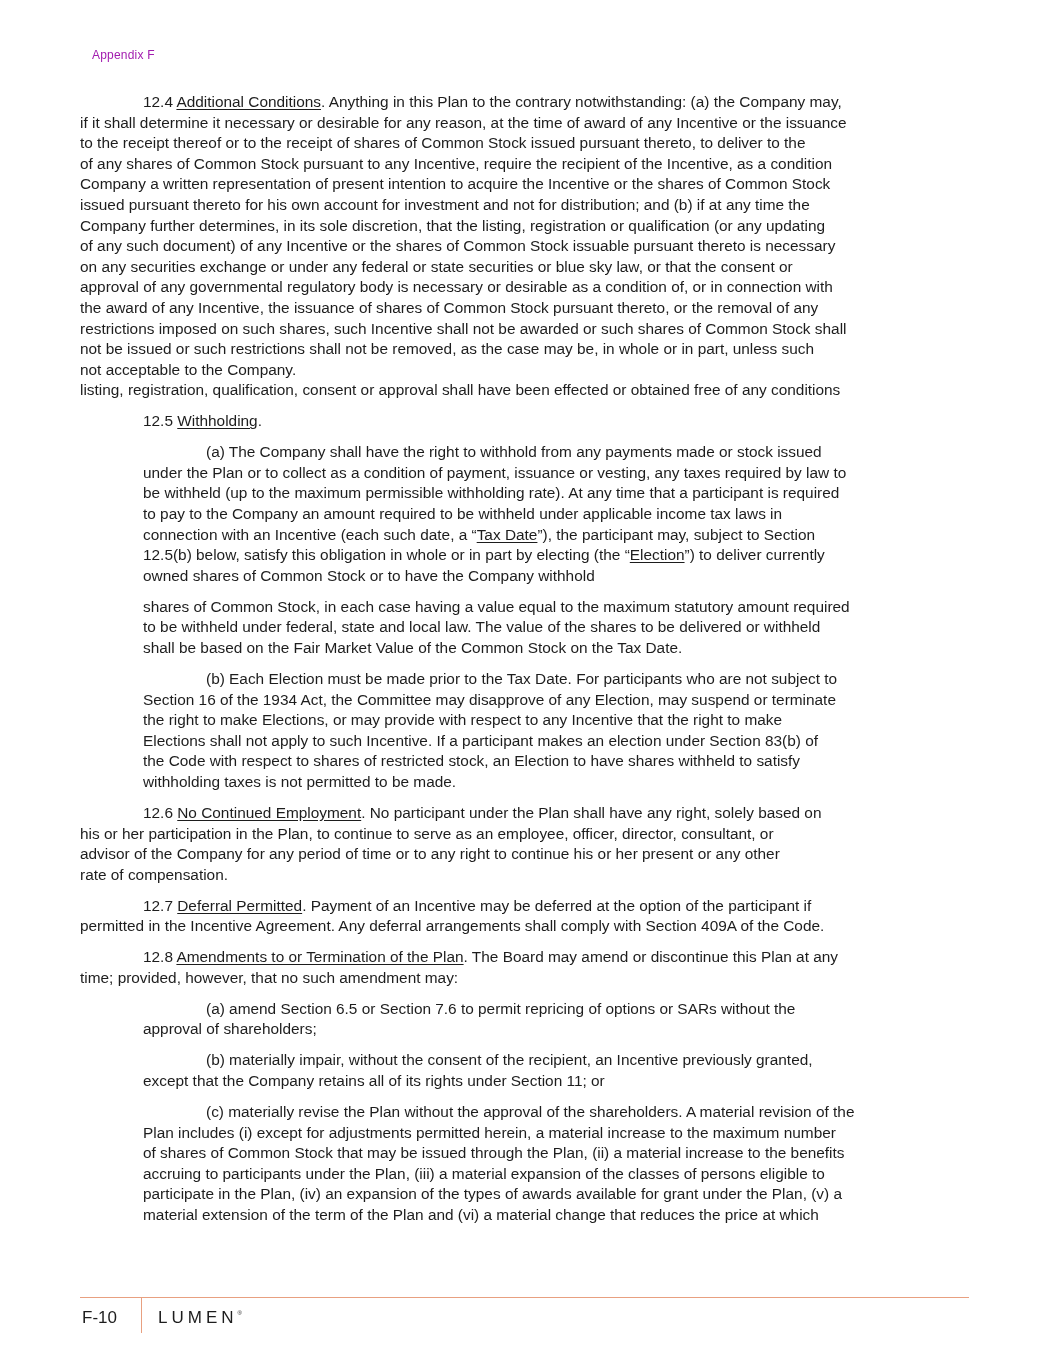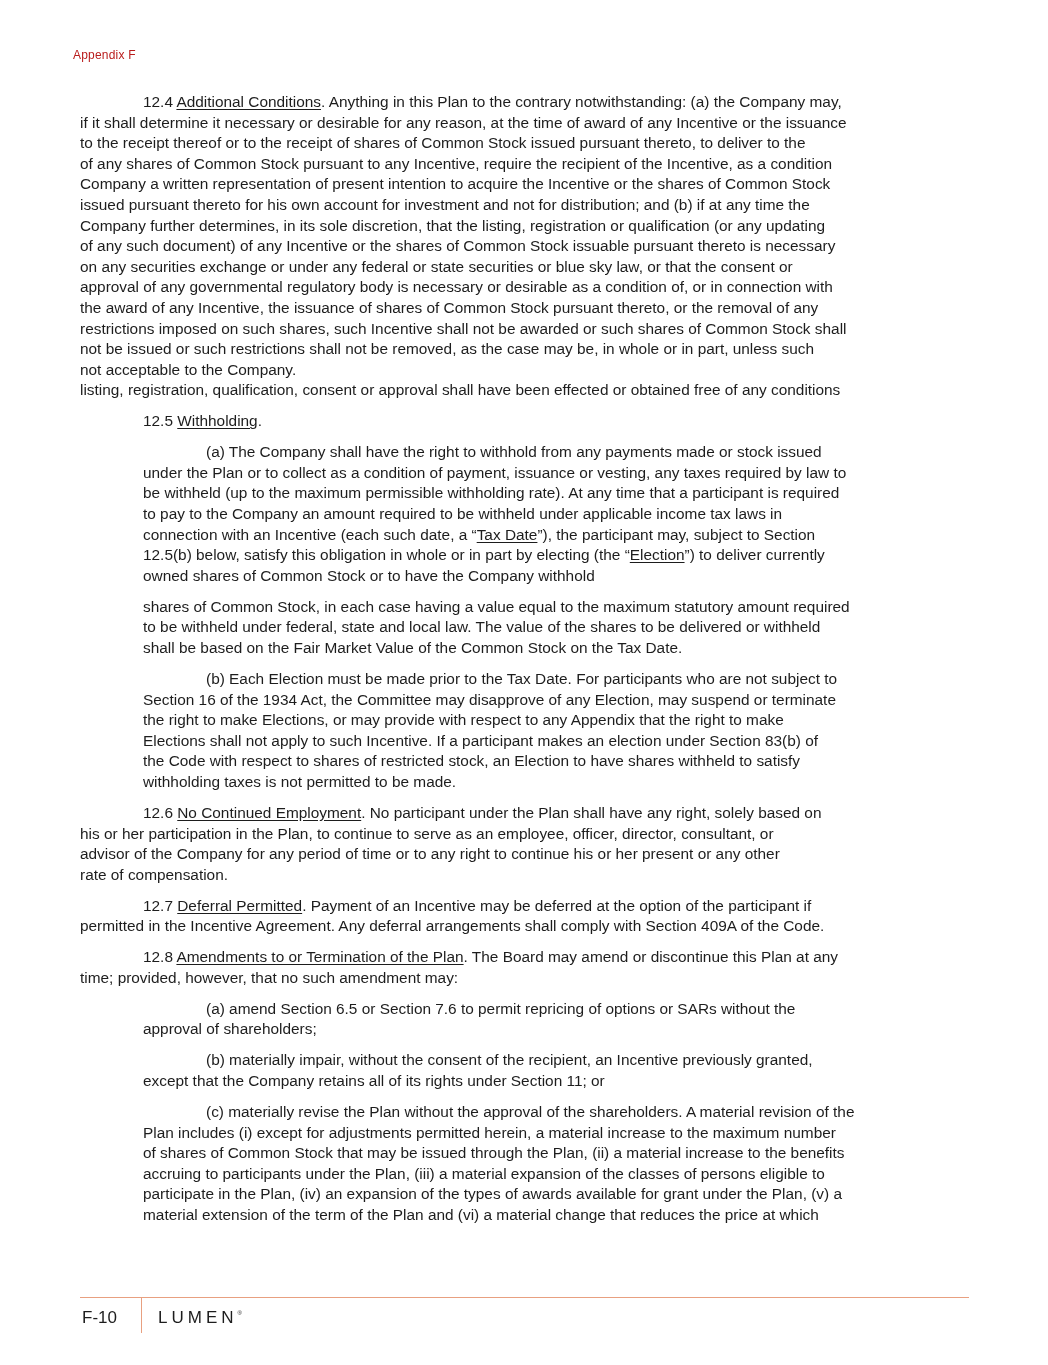--- a/index.html
+++ b/index.html
@@ -1,18 +1,18 @@
 <!DOCTYPE html>
 <html><head>
 <meta charset="utf-8">
 <style>
   html, body { margin: 0; padding: 0; background: #ffffff; }
   body { width: 1048px; height: 1365px; position: relative; overflow: hidden;
     font-family: "Liberation Sans", "DejaVu Sans", sans-serif; color: #1d1d1d; }
-  .header { position: absolute; left: 73px; top: 48px; font-size: 12px; color: #b91c1c; letter-spacing: 0.2px; }
+  .header { position: absolute; left: 92px; top: 48px; font-size: 12px; color: #a21caf; letter-spacing: 0.2px; }
   .content { position: absolute; left: 80px; top: 92px; width: 900px; font-size: 15.4px; line-height: 20.6px; }
   .para { margin: 0 0 10.4px 0; }
   .line { white-space: nowrap; display: block; height: 20.6px; }
   .indent1 { padding-left: 63px; }
   .ind-block { padding-left: 63px; }
   .u { text-decoration: underline; text-underline-offset: 2px; }
   .footer-rule { position: absolute; left: 80px; top: 1297px; width: 889px; height: 1px; background: #e8a080; }
   .footer-vrule { position: absolute; left: 141px; top: 1298px; width: 1px; height: 35px; background: #e8a080; }
   .page-num { position: absolute; left: 82px; top: 1308px; font-size: 17px; font-weight: normal; color: #1d1d1d; }
   .logo { position: absolute; left: 158px; top: 1308px; font-size: 17px; letter-spacing: 4px; color: #1d1d1d; font-weight: normal; }
@@ -59,21 +59,21 @@
 
   <div class="para ind-block">
     <span class="line">shares of Common Stock, in each case having a value equal to the maximum statutory amount required</span>
     <span class="line">to be withheld under federal, state and local law. The value of the shares to be delivered or withheld</span>
     <span class="line">shall be based on the Fair Market Value of the Common Stock on the Tax Date.</span>
   </div>
 
   <div class="para ind-block">
     <span class="line indent1">(b) Each Election must be made prior to the Tax Date. For participants who are not subject to</span>
     <span class="line">Section 16 of the 1934 Act, the Committee may disapprove of any Election, may suspend or terminate</span>
-    <span class="line">the right to make Elections, or may provide with respect to any Appendix that the right to make</span>
+    <span class="line">the right to make Elections, or may provide with respect to any Incentive that the right to make</span>
     <span class="line">Elections shall not apply to such Incentive. If a participant makes an election under Section 83(b) of</span>
     <span class="line">the Code with respect to shares of restricted stock, an Election to have shares withheld to satisfy</span>
     <span class="line">withholding taxes is not permitted to be made.</span>
   </div>
 
   <div class="para">
     <span class="line indent1"><span>12.6</span> <span class="u">No Continued Employment</span><span>. No participant under the Plan shall have any right, solely based on</span></span>
     <span class="line">his or her participation in the Plan, to continue to serve as an employee, officer, director, consultant, or</span>
     <span class="line">advisor of the Company for any period of time or to any right to continue his or her present or any other</span>
     <span class="line">rate of compensation.</span>

